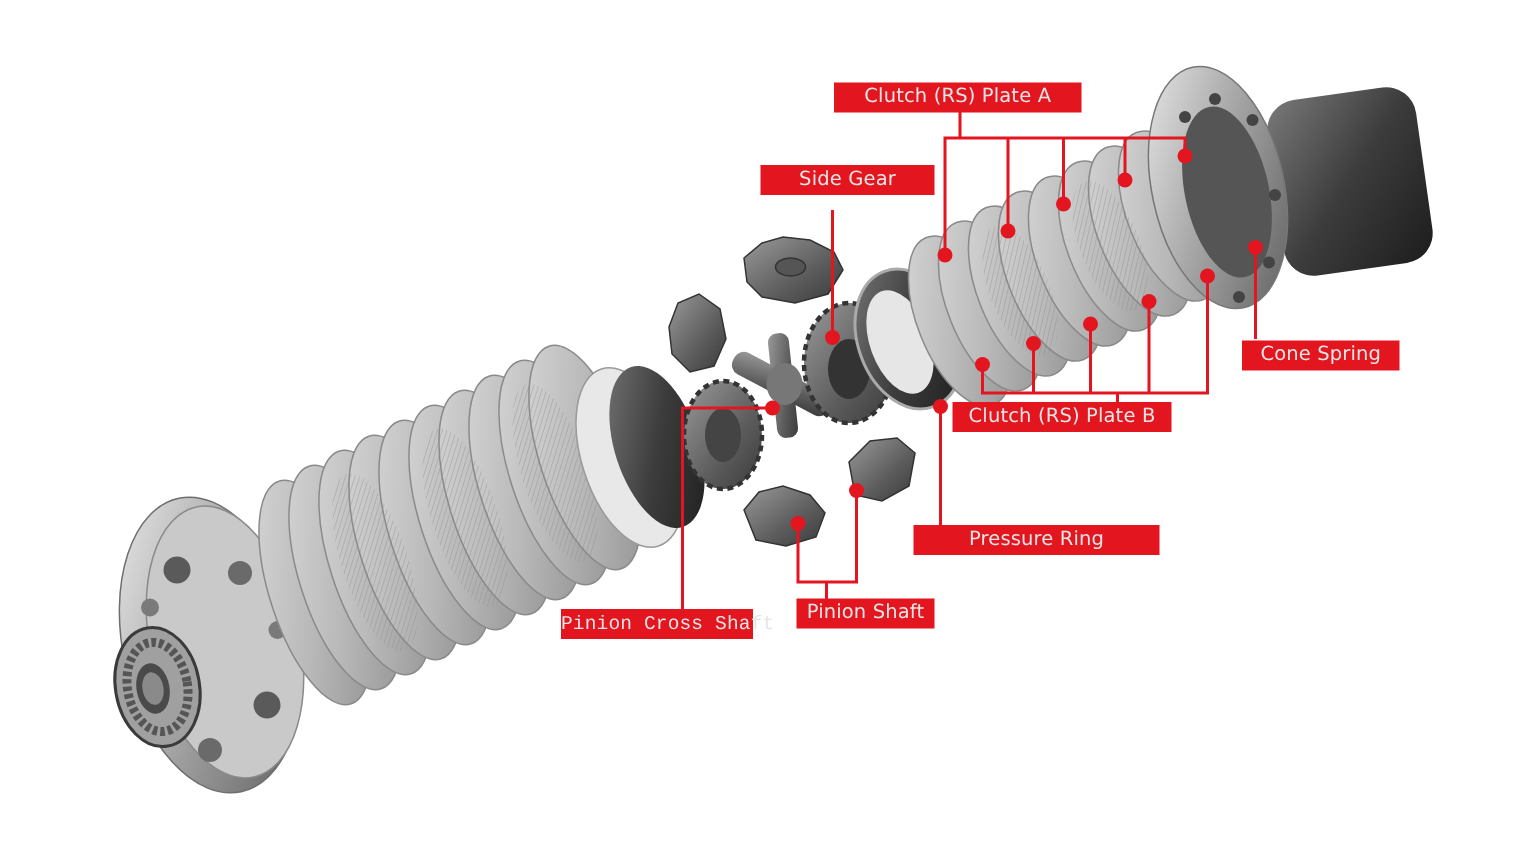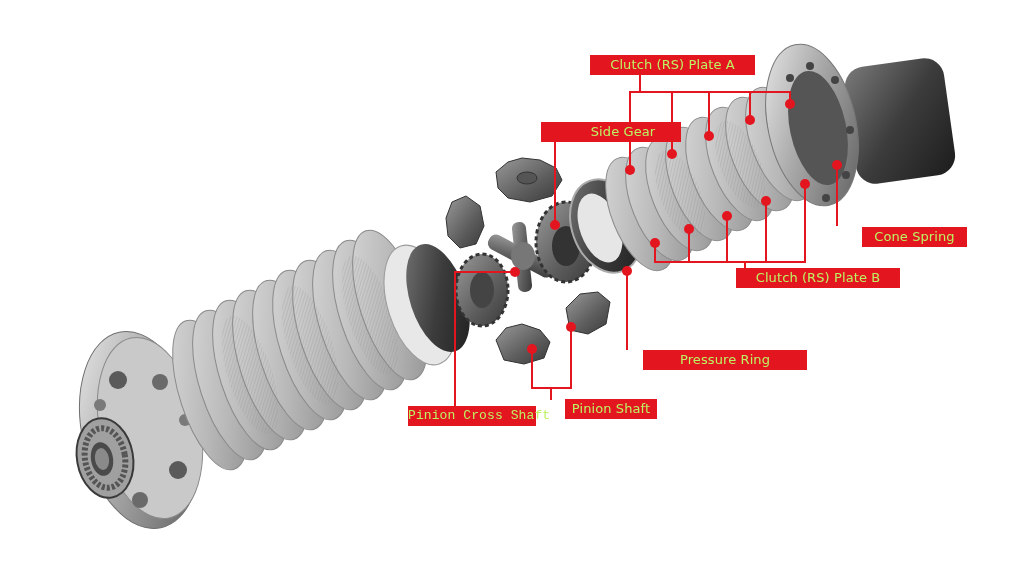--- a/index.html
+++ b/index.html
@@ -1,29 +1,28 @@
 <!DOCTYPE html>
 <html><head>
 <meta charset="utf-8">
 <style>
   html, body { margin: 0; padding: 0; background: #ffffff; }
   body { width: 1024px; height: 576px; position: relative; overflow: hidden; font-family: "Liberation Sans", sans-serif; }
   #art { position: absolute; left: 0; top: 0; width: 1024px; height: 576px; }
   .label {
     position: absolute;
     background: #e3151f;
-    color: #bef264;
+    color: #e5e5e5;
     font-family: "DejaVu Sans", sans-serif;
     font-size: 13px;
     line-height: 20px;
     height: 20px;
     text-align: center;
     white-space: nowrap;
     letter-spacing: 0.1px;
-    margin-left: 34px;
   }
 </style>
 </head>
 <body>
 
 <svg id="art" viewBox="0 0 1024 576" xmlns="http://www.w3.org/2000/svg">
   <defs>
     <linearGradient id="plate" x1="0" y1="0" x2="1" y2="1">
       <stop offset="0" stop-color="#d9d9d9"></stop>
       <stop offset="0.5" stop-color="#b8b8b8"></stop>
@@ -194,18 +193,18 @@
     <circle cx="805" cy="184" r="5"></circle>
     <circle cx="837" cy="165" r="5"></circle>
     <circle cx="627" cy="271" r="5"></circle>
     <circle cx="515" cy="272" r="5"></circle>
     <circle cx="532" cy="349" r="5"></circle>
     <circle cx="571" cy="327" r="5"></circle>
   </g>
 </svg>
 
 <div class="label" style="left:556px; top:55px; width:165px;">Clutch (RS) Plate A</div>
-<div class="label" style="left:507px; top:122px; width:116px;padding-left:24px;">Side Gear</div>
+<div class="label" style="left:507px; top:110px; width:116px;">Side Gear</div>
 <div class="label" style="left:828px; top:227px; width:105px;">Cone Spring</div>
-<div class="label" style="left:702px; top:268px; width:164px;">Clutch (RS) Plate B</div>
+<div class="label" style="left:635px; top:268px; width:146px;">Clutch (RS) Plate B</div>
 <div class="label" style="left:609px; top:350px; width:164px;text-align:center;">Pressure Ring</div>
 <div class="label" style="left:374px; top:406px; width:128px;font-family:Liberation Mono, monospace;">Pinion Cross Shaft</div>
 <div class="label" style="left:531px; top:399px; width:92px;">Pinion Shaft</div>
 
 </body></html>

